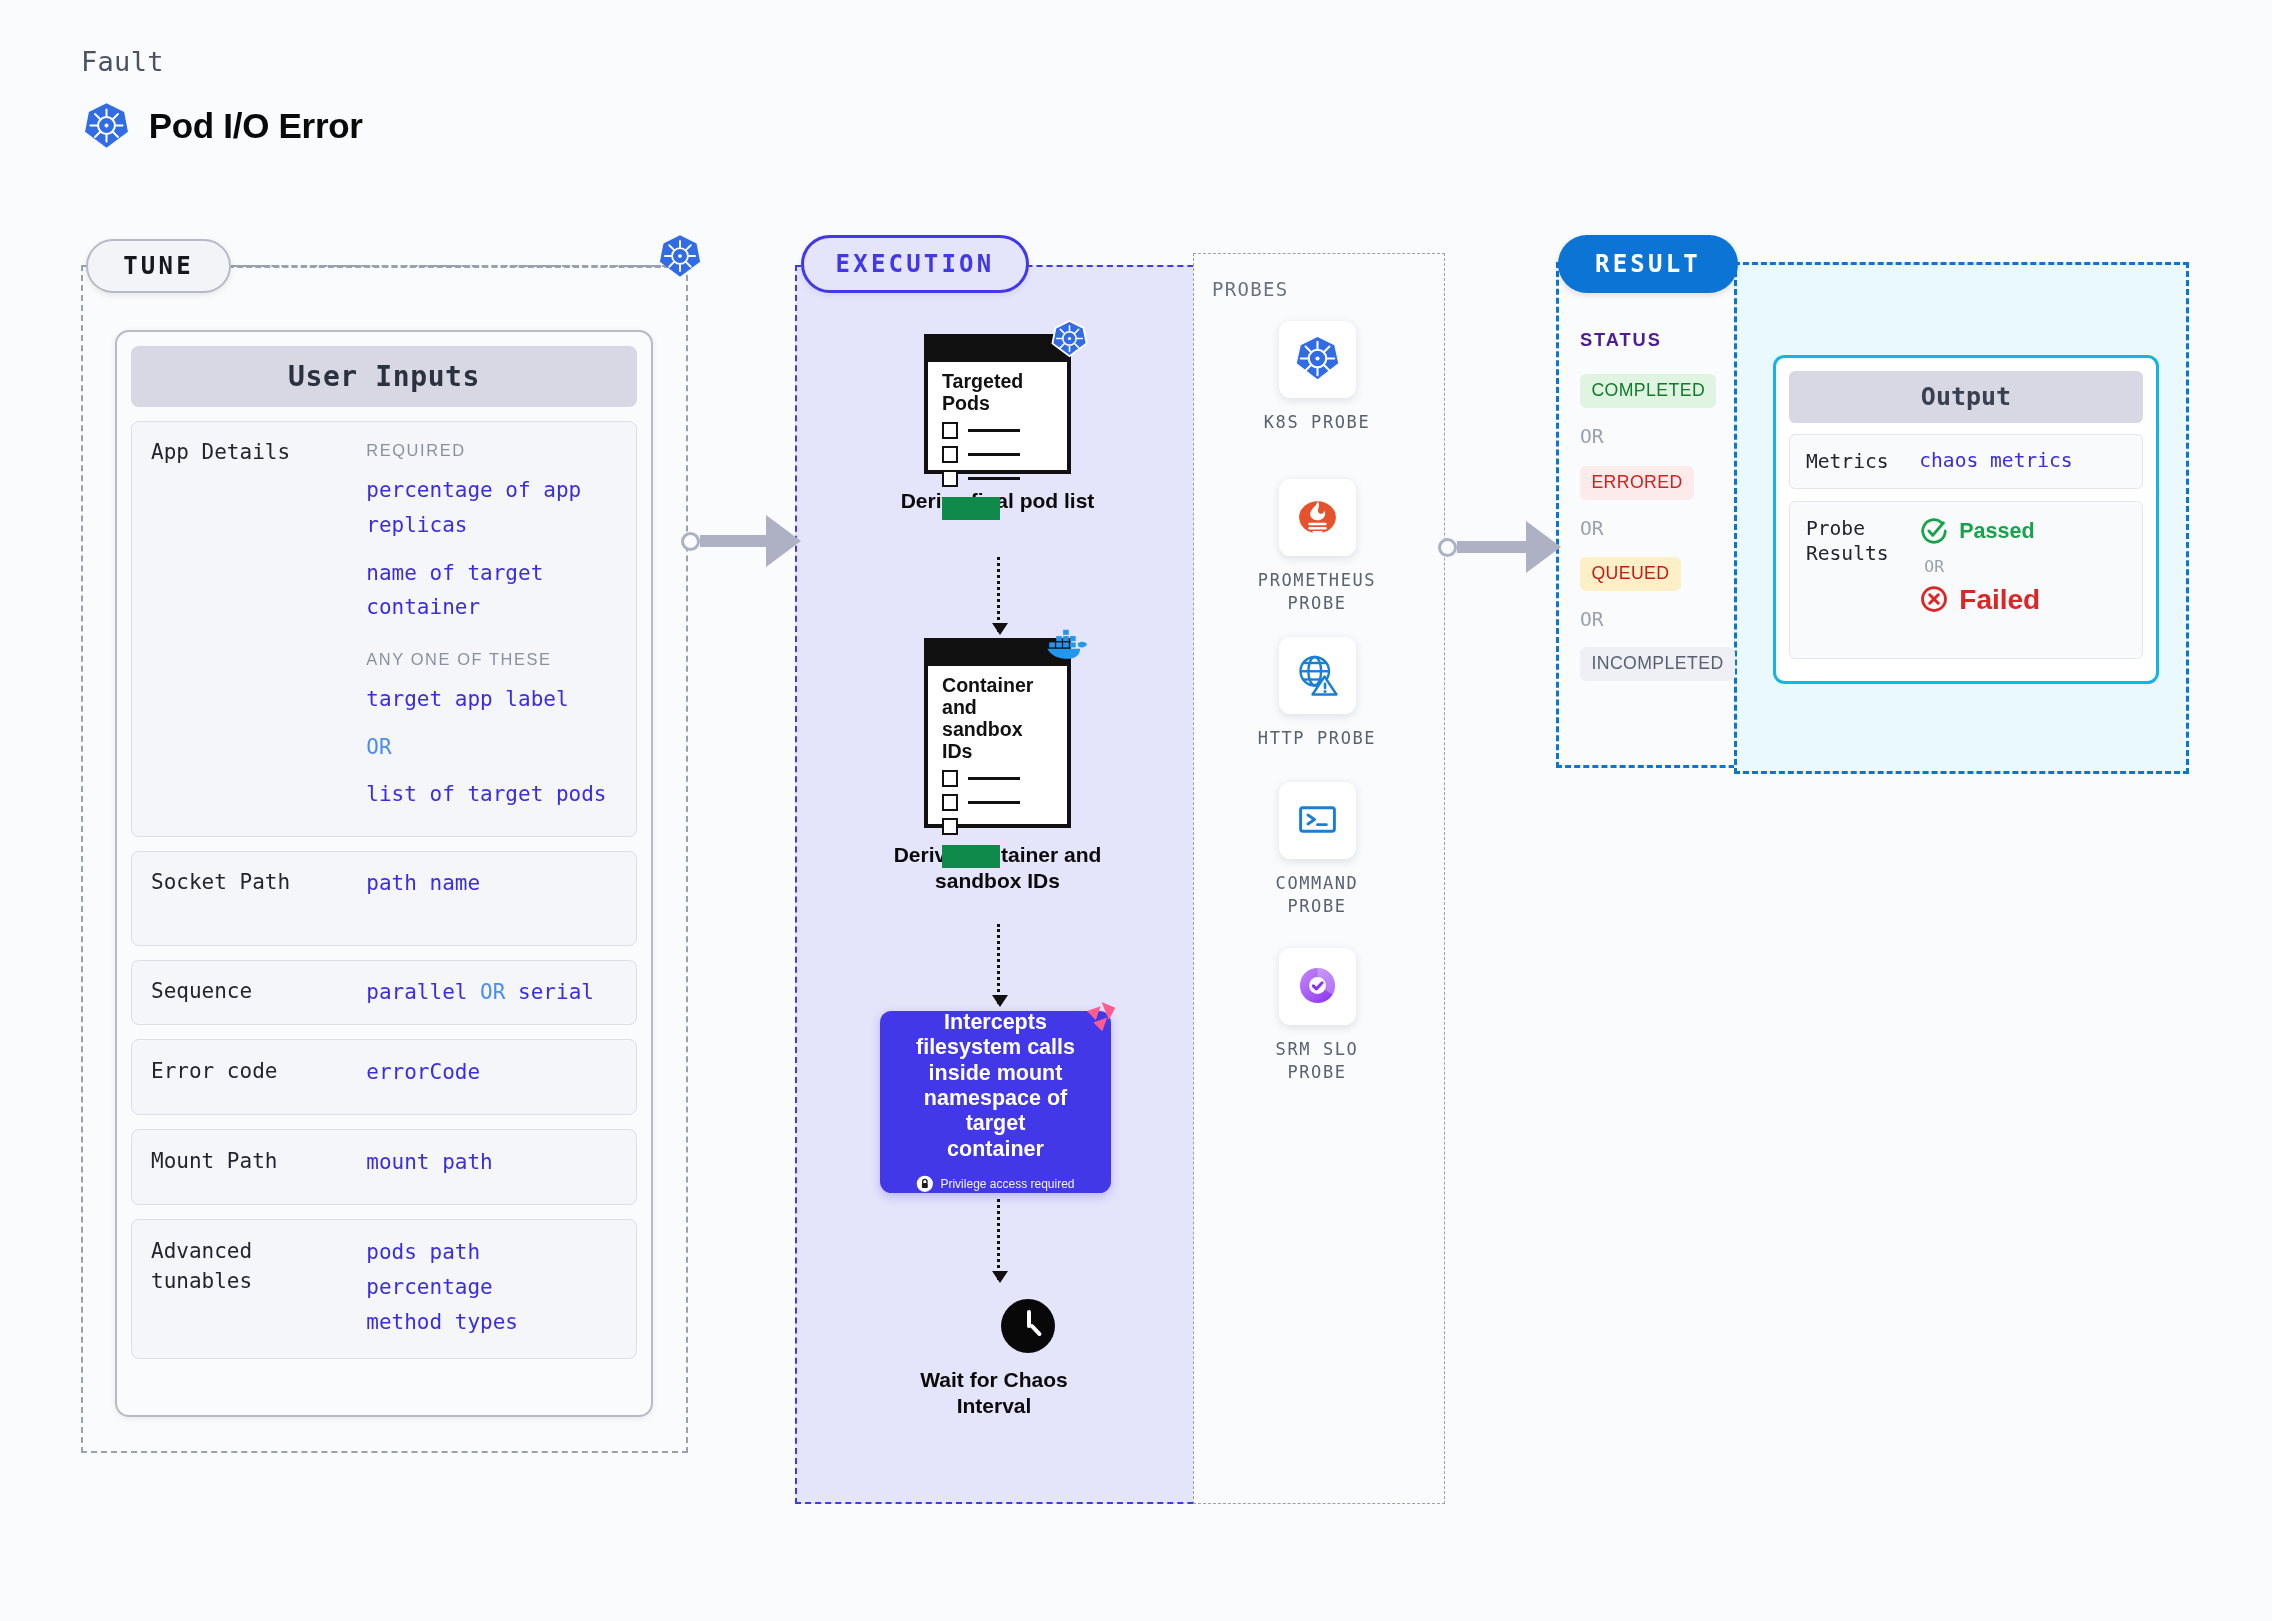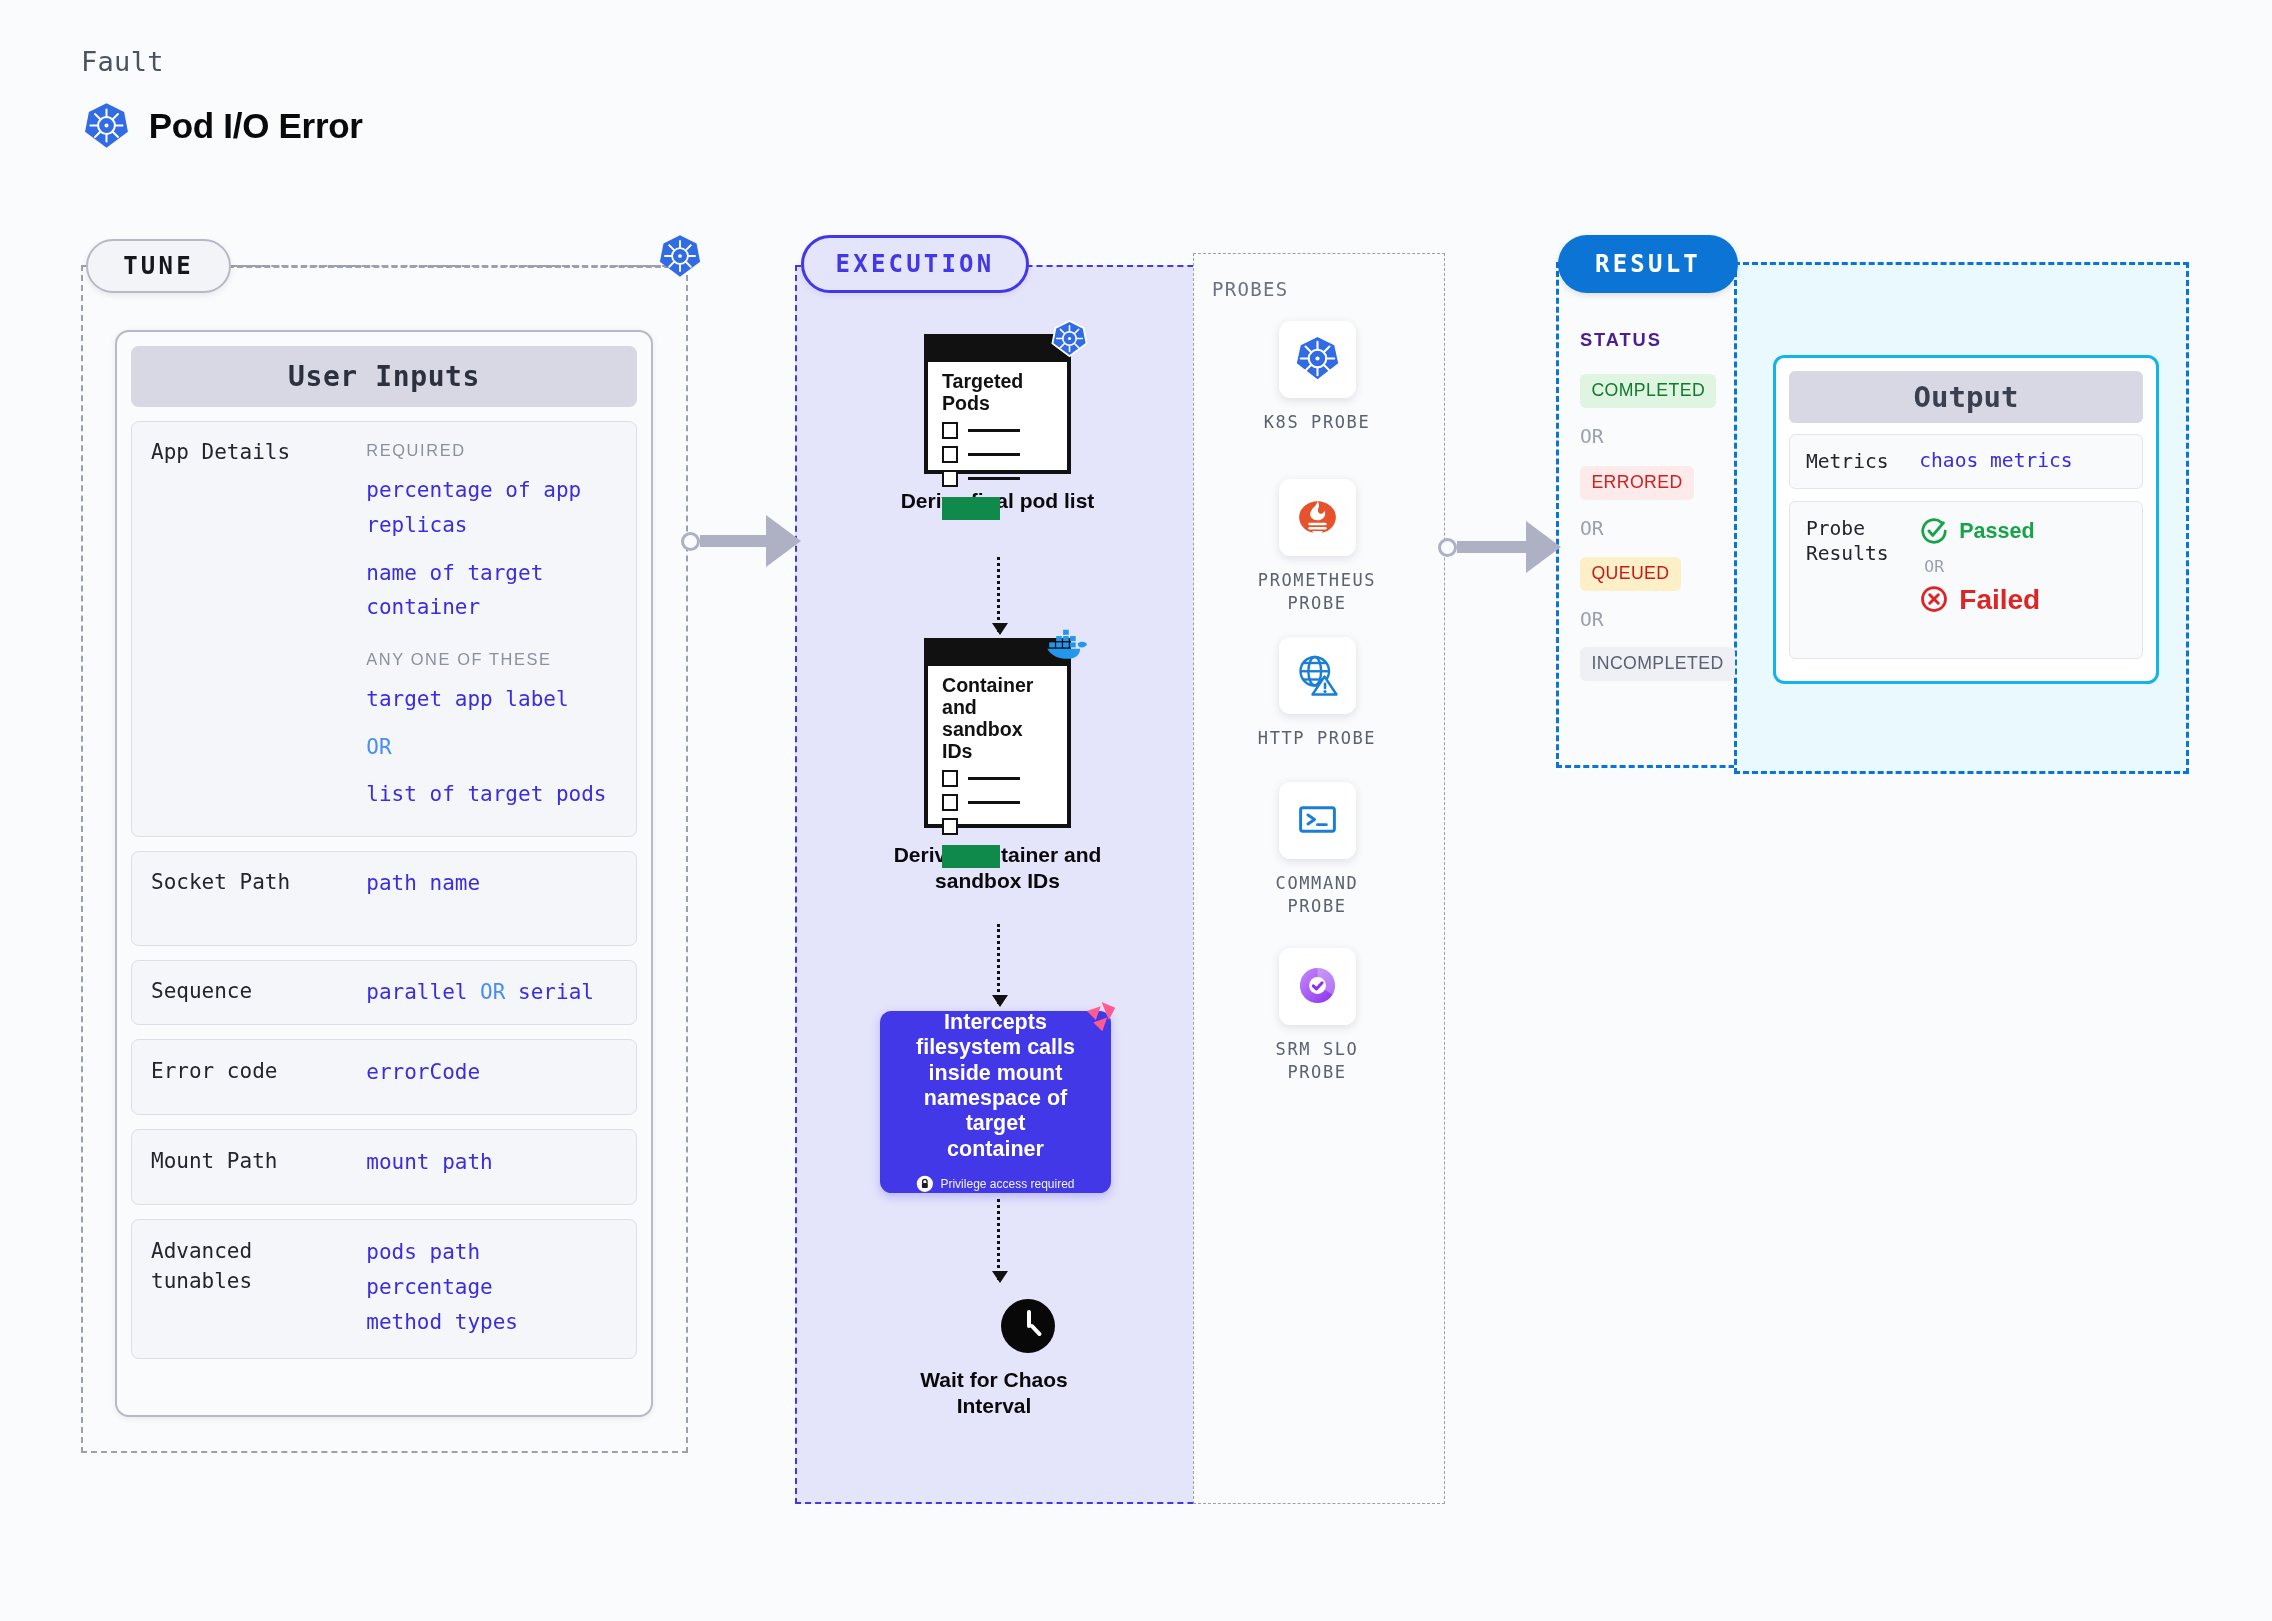--- a/index.html
+++ b/index.html
@@ -188,21 +188,21 @@
   .or-txt { position: absolute; font-size: 19.6px; color: #9aa0ae; font-family: "DejaVu Sans Mono", monospace; }
 
   
   .out-card {
     position: absolute; left: 1773px; top: 355px; width: 386px; height: 329px;
     background: #fff; border: 3.8px solid #14b3e8; border-radius: 11.4px; padding: 12.6px;
   }
   .out-header {
     background: #d7d8e4; border-radius: 6.3px; height: 52px;
     display: flex; align-items: center; justify-content: center;
-    font-family: "DejaVu Sans Mono", monospace; font-size: 29px;
+    font-family: "DejaVu Sans Mono", monospace; font-size: 25px;
     font-weight: 700; color: #3b4050;
   }
   .out-row {
     margin-top: 11.4px; background: #f9fafc; border: 1.3px solid #e2e4ec;
     border-radius: 6.3px; padding: 14px 16.4px; display: flex; gap: 6.3px; align-items: flex-start;
   }
   .out-key { font-family: "DejaVu Sans Mono", monospace; font-size: 19.6px; color: #22252d; width: 107px; flex: 0 0 107px; line-height: 1.3; }
   .out-val { flex: 1; font-family: "DejaVu Sans Mono", monospace; font-size: 19.6px; color: #3b2ce0; }
   .res-line { display: flex; align-items: center; gap: 10px; }
   .res-pass { font-size: 21.5px; font-weight: 700; color: #16a34a; }

